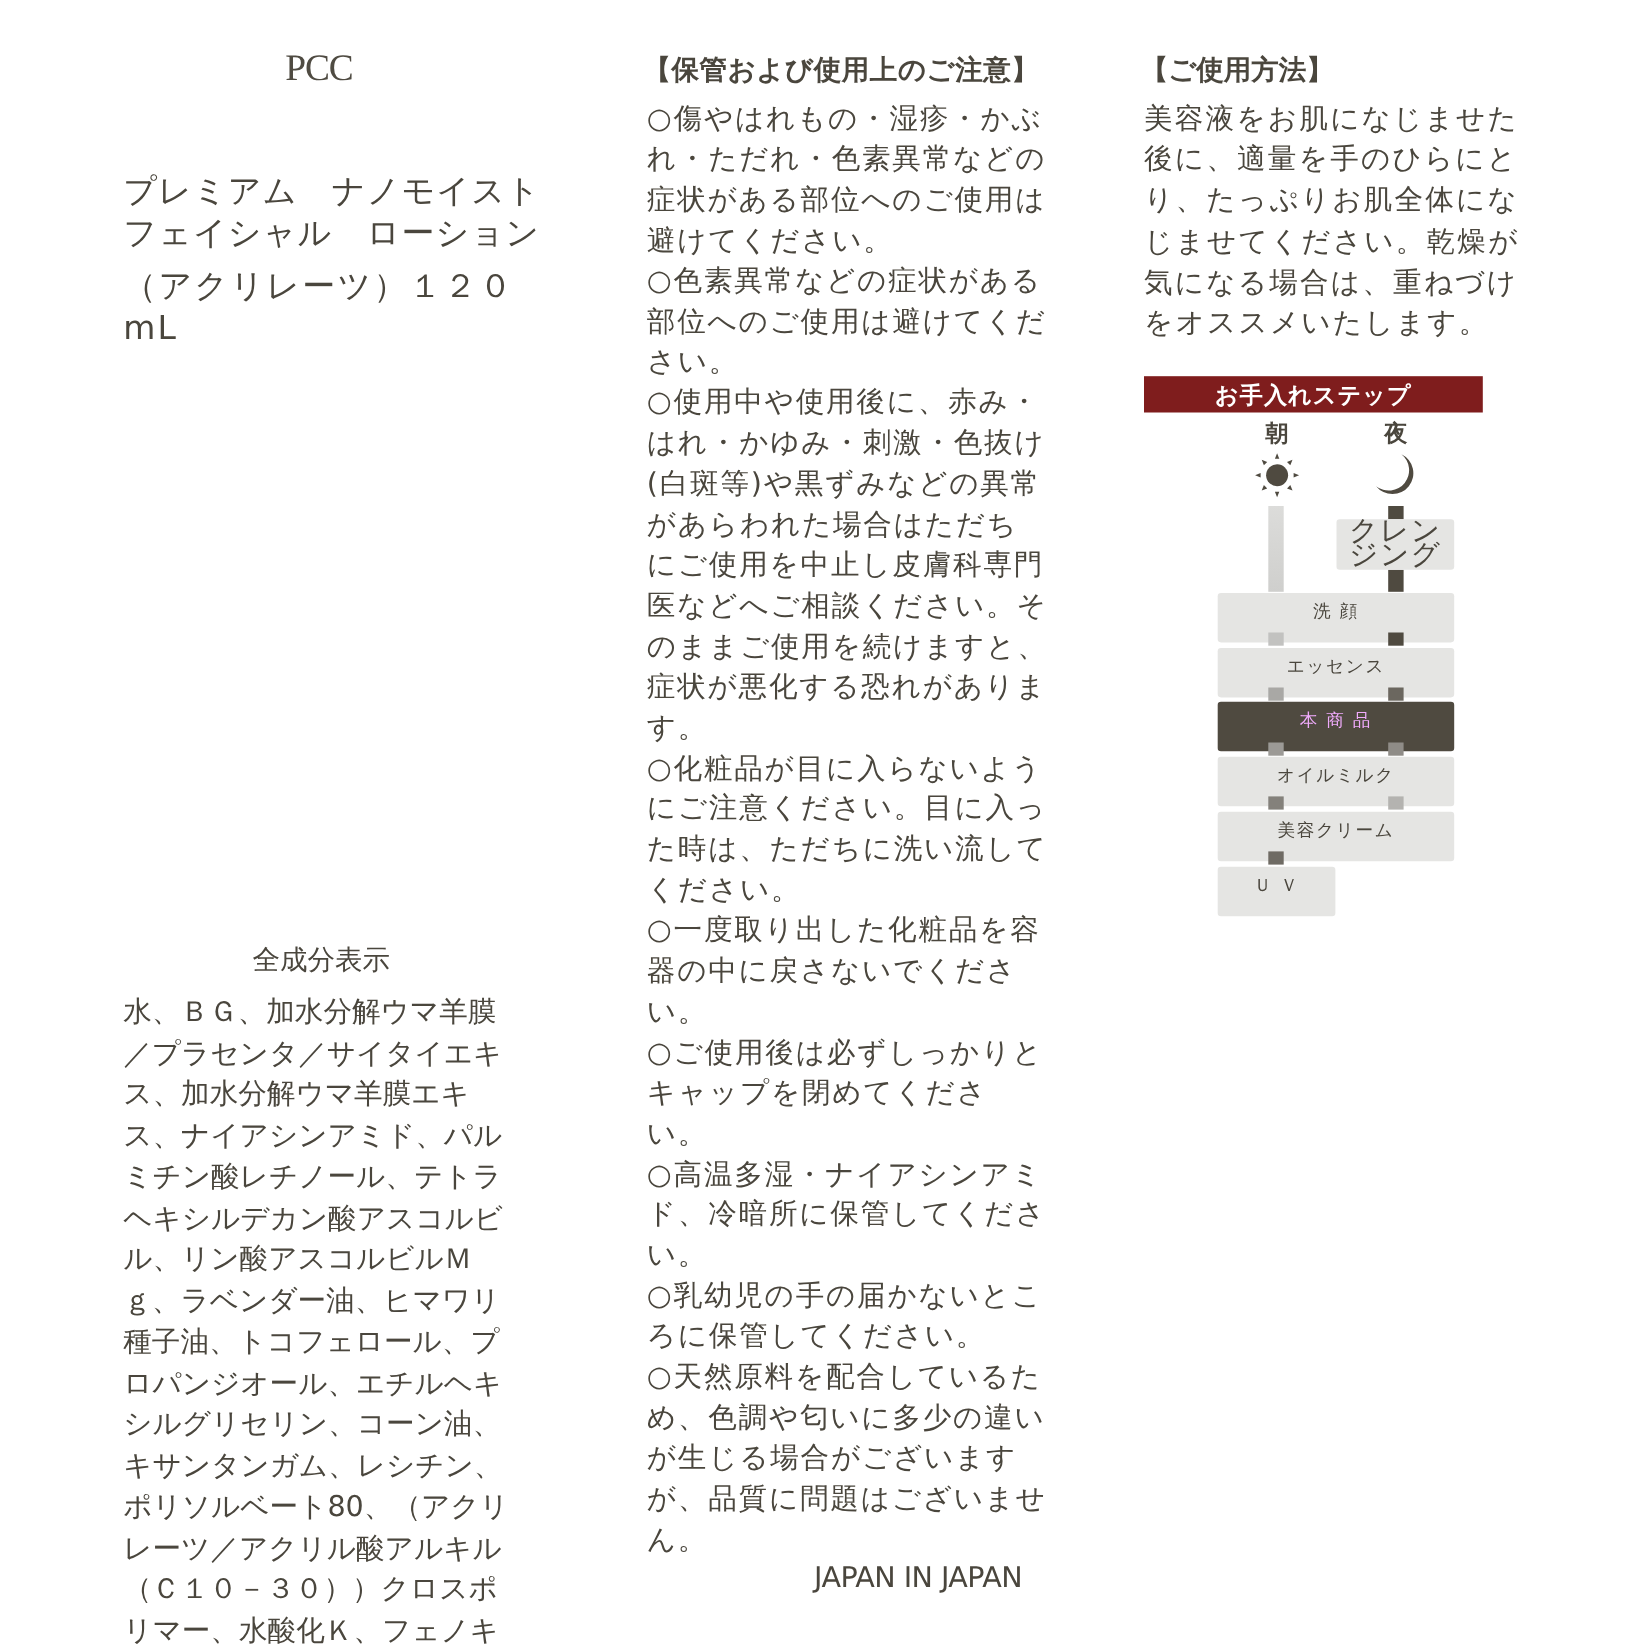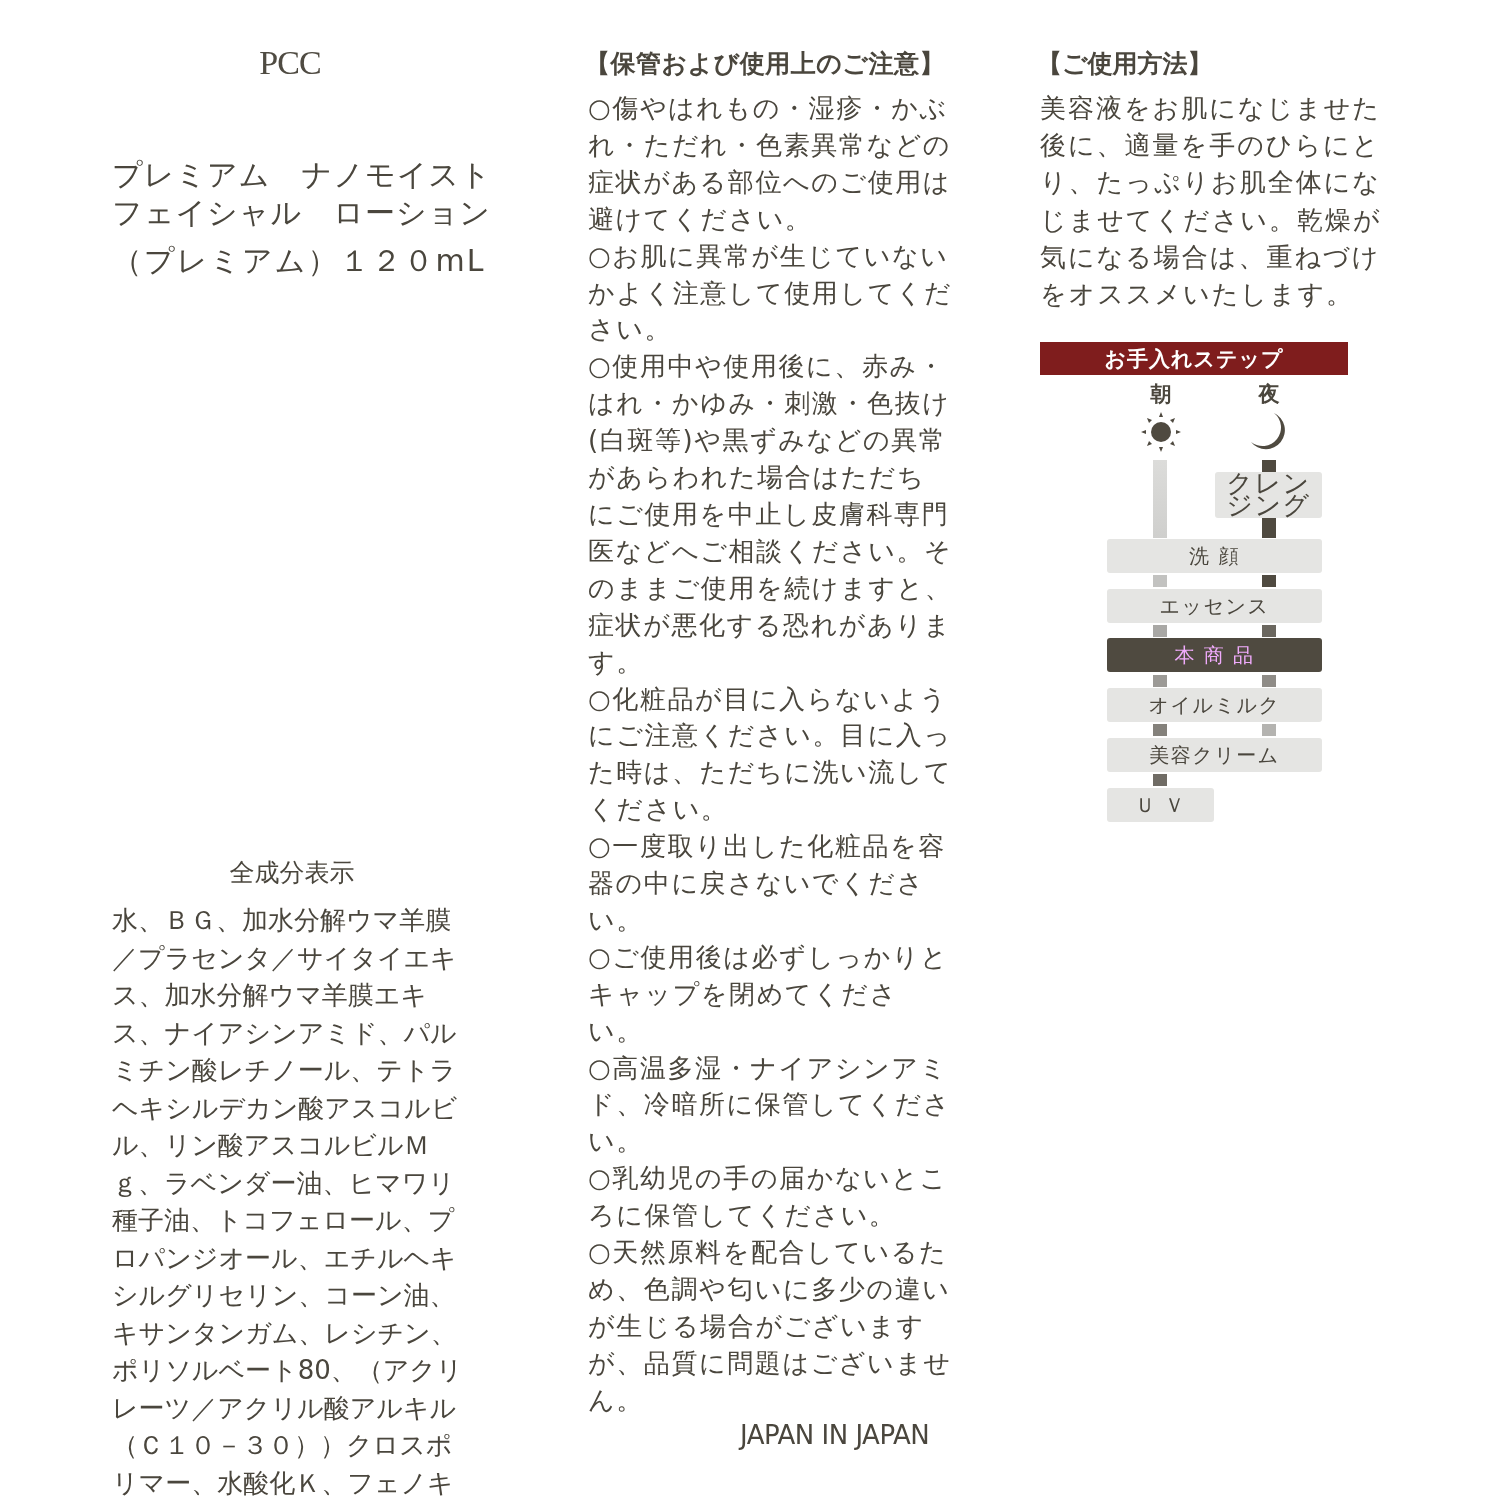--- a/index.html
+++ b/index.html
@@ -24,41 +24,41 @@
   
   .usage-title { left: 1037px; top: 47px; font-size: 25px; font-weight: bold; }
   .usage-body { left: 1040px; top: 90px; width: 355px; font-size: 26px; line-height: 37.2px; letter-spacing: 2px; word-break: break-all; }
 
   .steps-header { left: 1040px; top: 342px; width: 308px; height: 33px; background: #7f1d1d; color: #ffffff;
                   text-align: center; font-family: "DejaVu Serif", "Liberation Serif", serif; font-size: 21px; line-height: 33px; font-weight: bold; letter-spacing: 1px; }
   .col-label { font-size: 21px; font-weight: bold; width: 40px; text-align: center; top: 380px; }
   .icon { top: 410px; width: 44px; height: 44px; }
 
   .bar { position: absolute; width: 14px; }
-  .step { position: absolute; background: #e5e5e3; border-radius: 3px; height: 34px; text-align: center;
-          font-size: 20px; line-height: 34px; color: #4a463d; letter-spacing: 1.5px; }
+  .step { position: absolute; background: #e5e5e3; border-radius: 3px; height: 45px; text-align: center;
+          font-size: 16px; line-height: 34px; color: #4a463d; letter-spacing: 1.5px; }
   .step.active { background: #4f4a40; color: #f0abfc; }
   .step.cleansing { line-height: 22px; height: 46px; padding-top: 0; font-size: 26px; }
 </style>
 </head>
 <body>
 
 <div class="abs brand">PCC</div>
 <div class="abs product">
   <div>プレミアム　ナノモイスト</div>
   <div>フェイシャル　ローション</div>
-  <div class="l3">（プレミアム）１２０mL</div>
+  <div class="l3">（アクリレーツ）１２０mL</div>
 </div>
 <div class="abs ing-title">全成分表示</div>
 <div class="abs ing-body">水、ＢＧ、加水分解ウマ羊膜／プラセンタ／サイタイエキス、加水分解ウマ羊膜エキス、ナイアシンアミド、パルミチン酸レチノール、テトラヘキシルデカン酸アスコルビル、リン酸アスコルビルＭｇ、ラベンダー油、ヒマワリ種子油、トコフェロール、プロパンジオール、エチルヘキシルグリセリン、コーン油、キサンタンガム、レシチン、ポリソルベート80、（アクリレーツ／アクリル酸アルキル（Ｃ１０－３０））クロスポリマー、水酸化Ｋ、フェノキシエタノール</div>
 
 <div class="abs caution-title">【保管および使用上のご注意】</div>
 <div class="abs caution-body">
   <p>○傷やはれもの・湿疹・かぶれ・ただれ・色素異常などの症状がある部位へのご使用は避けてください。</p>
-  <p>○お肌に異常が生じていないかよく注意して使用してください。</p>
+  <p>○色素異常などの症状がある部位へのご使用は避けてください。</p>
   <p>○使用中や使用後に、赤み・はれ・かゆみ・刺激・色抜け(白斑等)や黒ずみなどの異常があらわれた場合はただちにご使用を中止し皮膚科専門医などへご相談ください。そのままご使用を続けますと、症状が悪化する恐れがあります。</p>
   <p>○化粧品が目に入らないようにご注意ください。目に入った時は、ただちに洗い流してください。</p>
   <p>○一度取り出した化粧品を容器の中に戻さないでください。</p>
   <p>○ご使用後は必ずしっかりとキャップを閉めてください。</p>
   <p>○高温多湿・ナイアシンアミド、冷暗所に保管してください。</p>
   <p>○乳幼児の手の届かないところに保管してください。</p>
   <p>○天然原料を配合しているため、色調や匂いに多少の違いが生じる場合がございますが、品質に問題はございません。</p>
 </div>
 <div class="abs made">JAPAN IN JAPAN</div>
 

